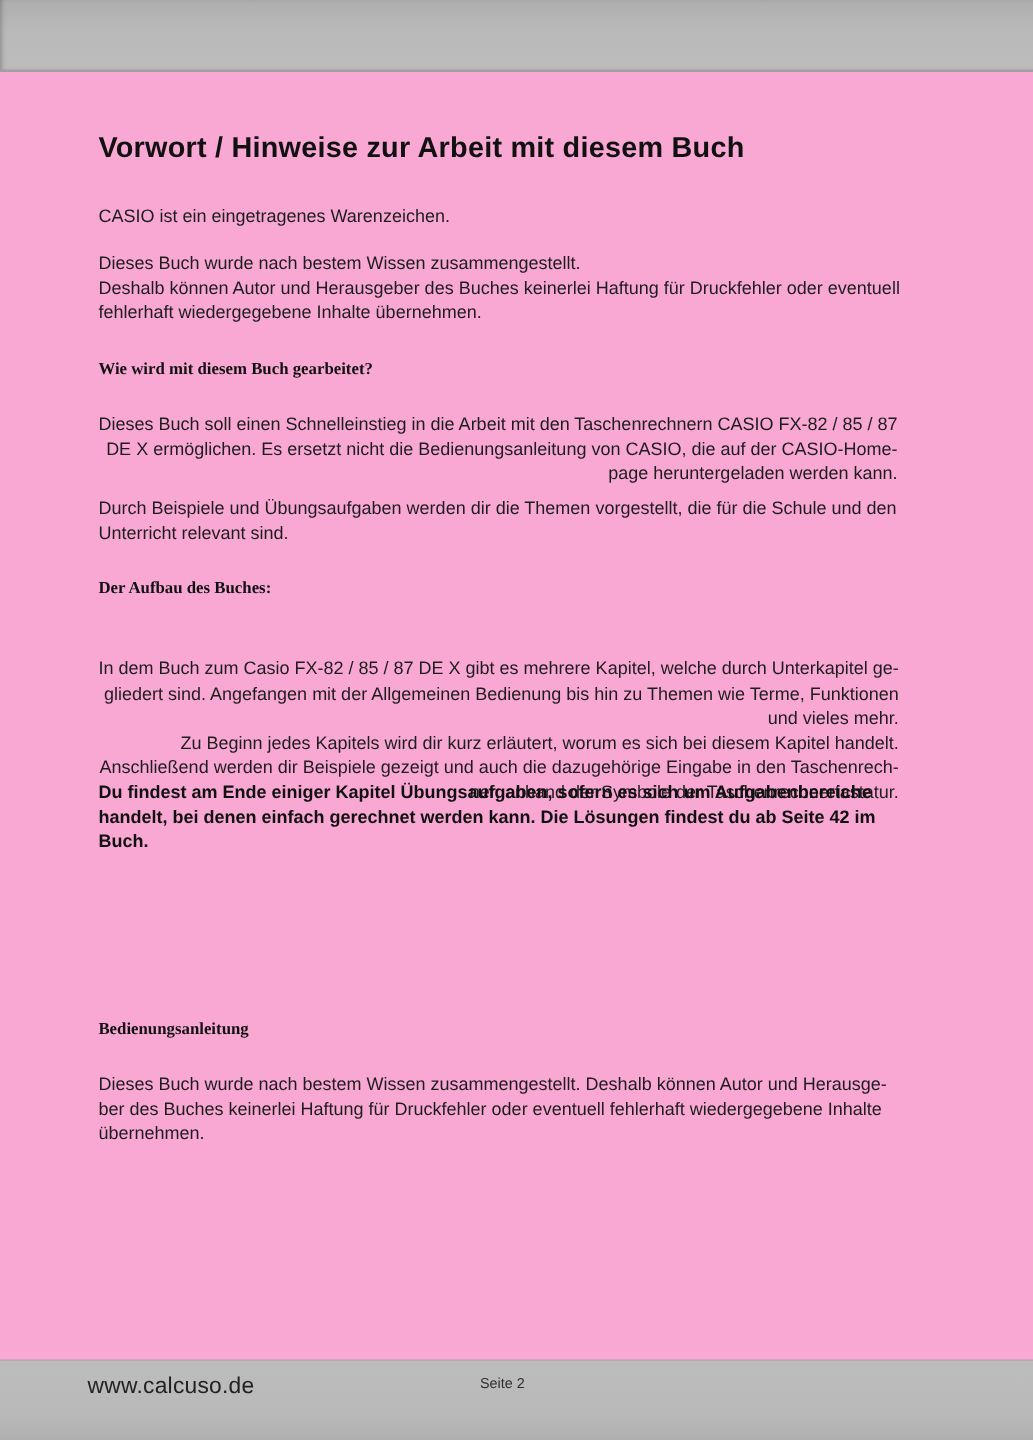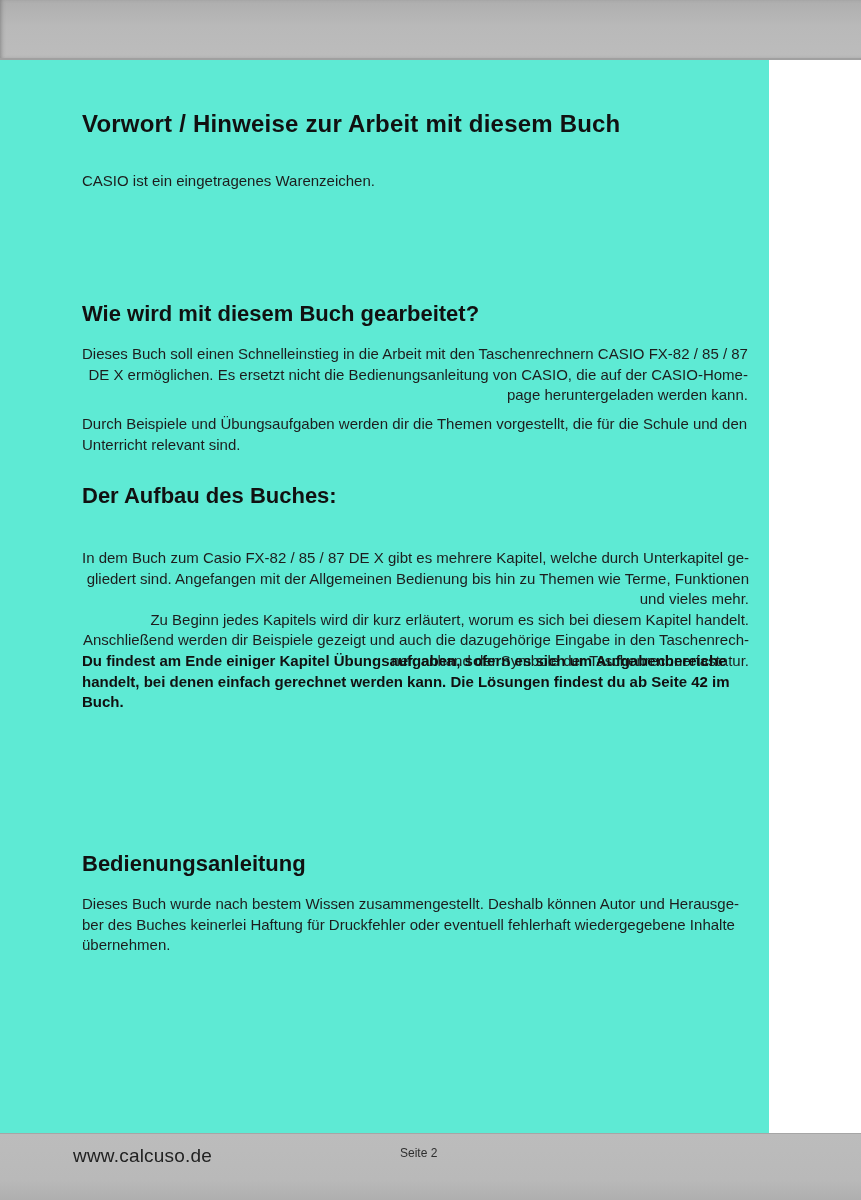--- a/index.html
+++ b/index.html
@@ -8,23 +8,23 @@
     width: 861px;
     height: 1200px;
     background: #ffffff;
     font-family: "Liberation Sans", "DejaVu Sans", sans-serif;
     color: #1d1d1d;
     overflow: hidden;
   }
 
   .page {
     position: relative;
-    width: 769px;
+    width: 861px;
     height: 1200px;
-    background: #5eead4;
+    background: #f9a8d4;
   }
 
   
   .header-bar {
     position: absolute;
     top: 0; left: 0;
     width: 861px;
     height: 60px;
     background: linear-gradient(180deg, #aeaeae 0%, #b9b9b9 45%, #bcbcbc 100%);
     border-bottom: 2px solid #a0a0a0;
@@ -62,23 +62,24 @@
 
   .doc-title {
     top: 110px;
     font-size: 24px;
     font-weight: bold;
     color: #111111;
     letter-spacing: 0.2px;
   }
 
   .section-heading {
-    font-size: 22px;
+    font-size: 14px;
     font-weight: bold;
     color: #111111;
+    font-family: Liberation Serif, serif;
   }
   .h-method   { top: 301px; }
   .h-structure{ top: 483px; }
   .h-liability{ top: 851px; }
 
   .para {
     font-size: 15px;
     line-height: 20.5px;
     white-space: pre;
     color: #1d1d1d;
@@ -98,20 +99,23 @@
 <body>
 
 <div class="page">
 
   <div class="header-bar"></div>
 
   <h1 class="block doc-title">Vorwort / Hinweise zur Arbeit mit diesem Buch</h1>
 
   <p class="block para p-trademark">CASIO ist ein eingetragenes Warenzeichen.</p>
 
+  <p class="block para p-disclaimer">Dieses Buch wurde nach bestem Wissen zusammengestellt.
+Deshalb können Autor und Herausgeber des Buches keinerlei Haftung für Druckfehler oder eventuell
+fehlerhaft wiedergegebene Inhalte übernehmen.</p>
 
   <h2 class="block section-heading h-method">Wie wird mit diesem Buch gearbeitet?</h2>
 
   <p class="block para p-method-1">Dieses Buch soll einen Schnelleinstieg in die Arbeit mit den Taschenrechnern CASIO FX-82 / 85 / 87
 DE X ermöglichen. Es ersetzt nicht die Bedienungsanleitung von CASIO, die auf der CASIO-Home-
 page heruntergeladen werden kann.</p>
 
   <p class="block para p-method-2">Durch Beispiele und Übungsaufgaben werden dir die Themen vorgestellt, die für die Schule und den
 Unterricht relevant sind.</p>
 

